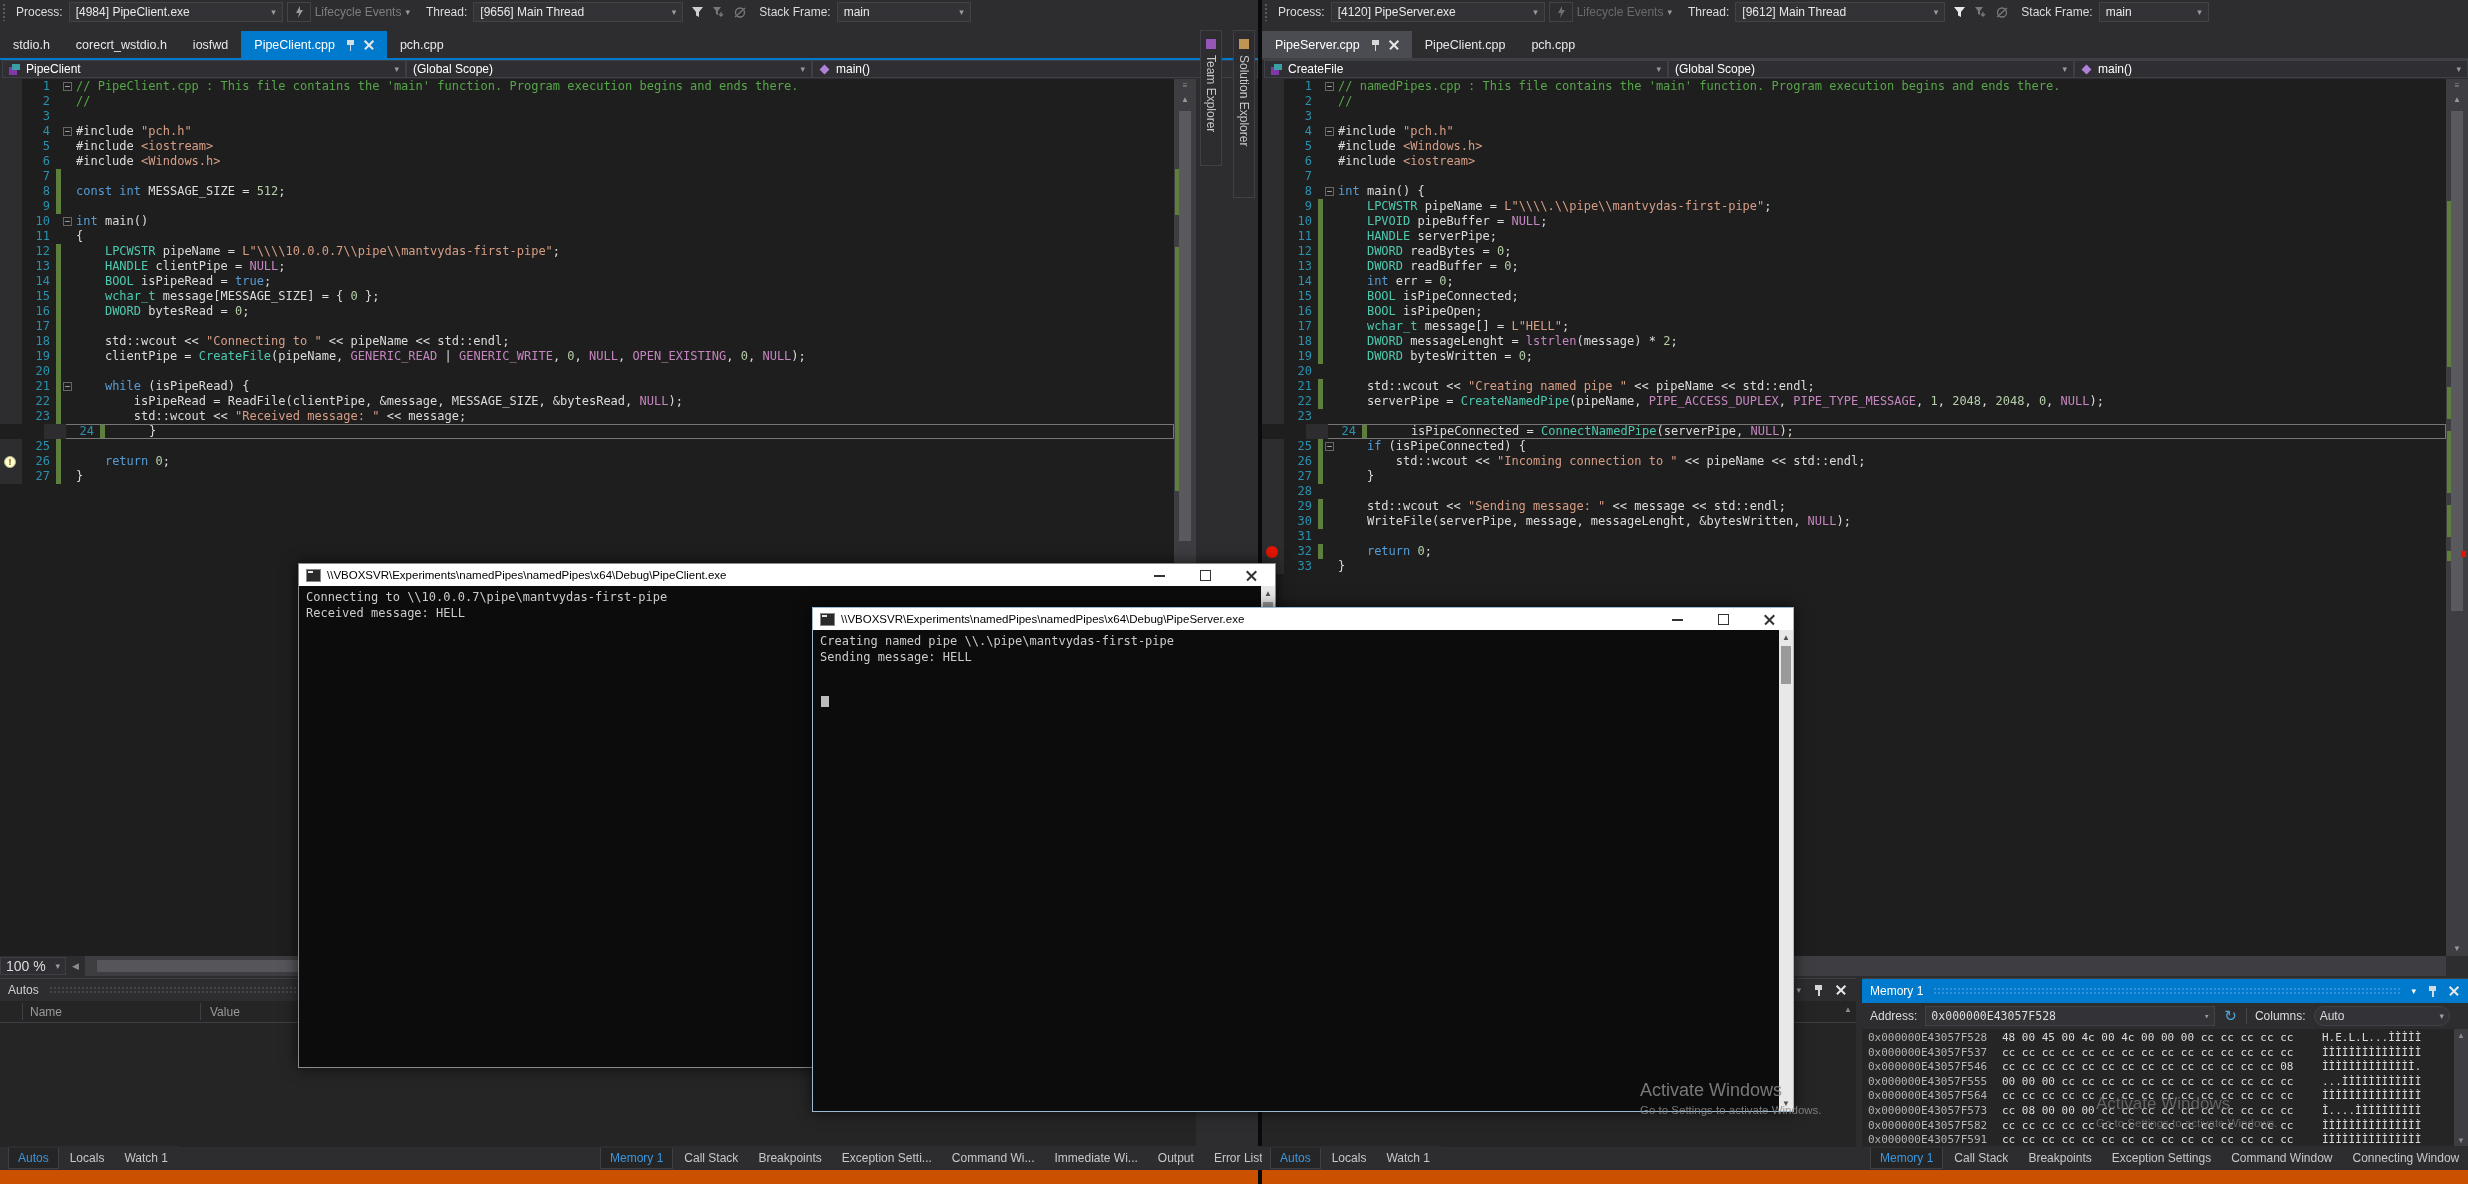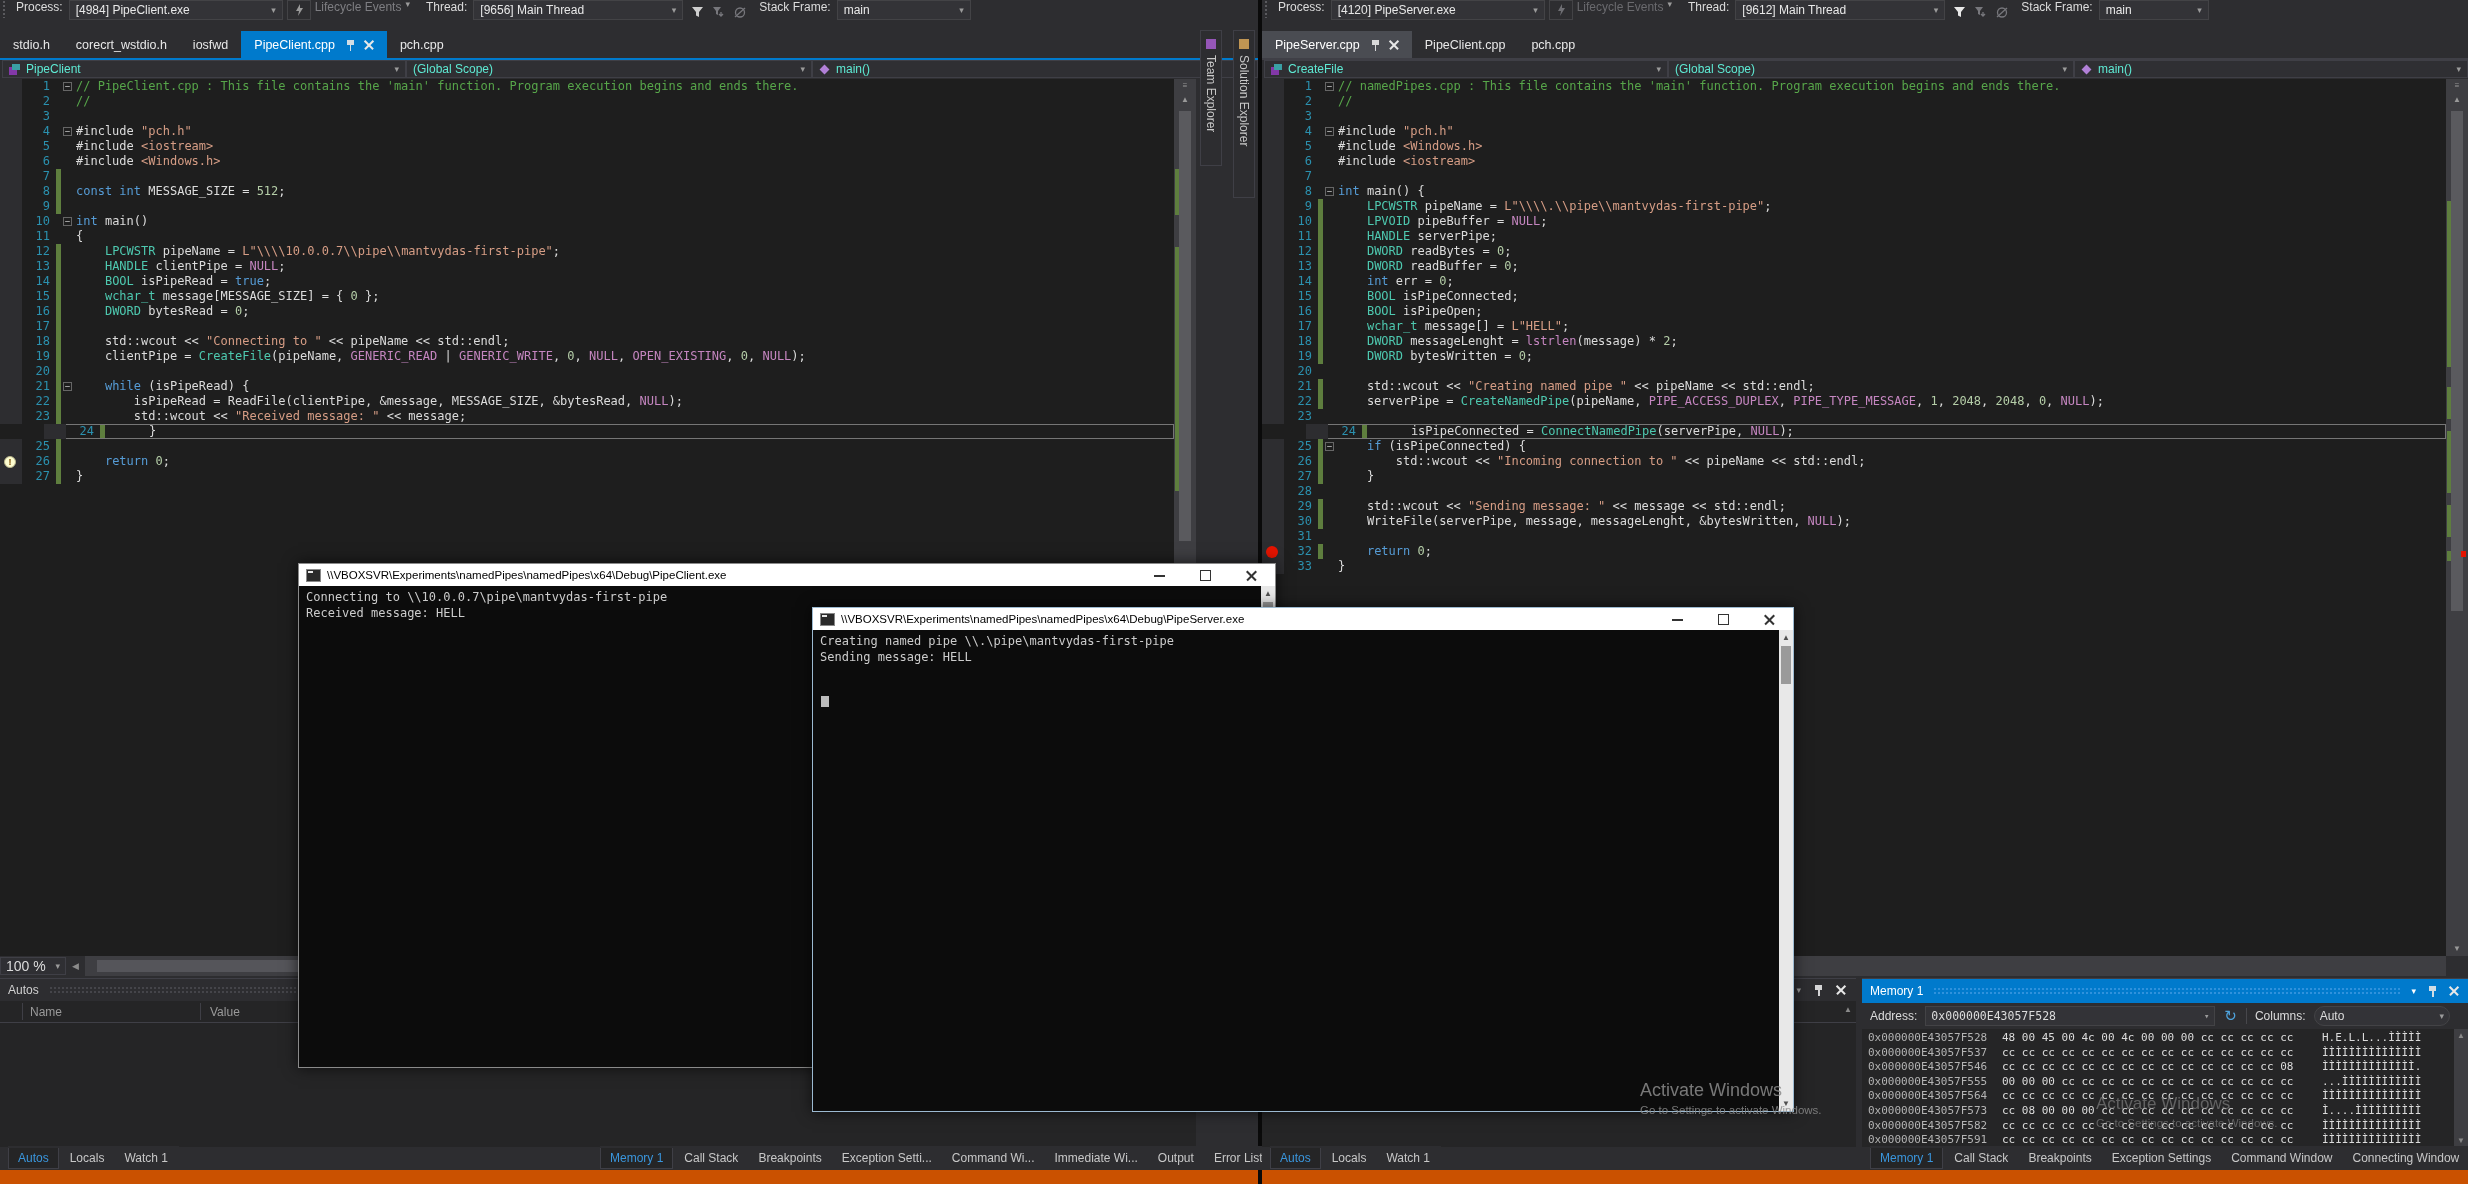--- a/index.html
+++ b/index.html
@@ -1,20 +1,20 @@
 <!DOCTYPE html>
 <html><head>
 <meta charset="utf-8">
 <style>
   html,body{margin:0;padding:0;background:#000;}
   #screen{position:relative;width:2468px;height:1184px;background:#0a0a0a;overflow:hidden;
           font-family:"Liberation Sans",sans-serif;}
   .vswin{position:absolute;top:0;height:1184px;background:#2d2d30;}
   
-  .tbar{position:absolute;left:0;top:0;right:0;height:24px;background:#2d2d30;display:flex;color:#f1f1f1;font-size:12px;}
+  .tbar{position:absolute;left:0;top:0;right:0;height:24px;background:#2d2d30;display:flex;align-items:center;color:#f1f1f1;font-size:12px;}
   .grip{width:5px;height:18px;margin:0 5px 0 2px;background-image:radial-gradient(#5a5a5e 1px,transparent 1px);background-size:4px 4px;}
   .tlabel{margin:0 6px 0 4px;color:#dcdcdc;white-space:nowrap;}
   .tdim{color:#7e7e82;white-space:nowrap;margin-right:4px;}
   .dd{display:inline-flex;align-items:center;justify-content:space-between;background:#333337;border:1px solid #434346;height:18px;padding:0 6px;color:#e8e8e8;white-space:nowrap;}
   .dd .caret{margin-left:10px;}
   .caret{color:#9b9b9b;font-size:9px;line-height:9px;}
   .caret::after{content:"▾";}
   .iconbtn{width:22px;height:18px;border:1px solid #434346;background:#2d2d30;display:inline-flex;align-items:center;justify-content:center;margin:0 4px;}
   .filters{display:inline-flex;align-items:center;gap:8px;margin:0 8px;}
   
@@ -25,21 +25,21 @@
   .pin{width:11px;height:12px;position:relative;margin-left:10px;opacity:.9;}
   .pin::before{content:"";position:absolute;left:5px;top:6px;width:1.5px;height:6px;background:#e8e8e8;}
   .pin::after{content:"";position:absolute;left:2px;top:1px;width:7px;height:5px;background:#e8e8e8;}
   .closex{width:10px;height:10px;position:relative;margin-left:8px;}
   .closex::before,.closex::after{content:"";position:absolute;left:-1px;top:4px;width:12px;height:1.5px;background:#e8e8e8;}
   .closex::before{transform:rotate(45deg);}
   .closex::after{transform:rotate(-45deg);}
   .bluebar{position:absolute;left:0;top:58px;right:0;height:2px;background:#007acc;}
   
   .navrow{position:absolute;left:0;top:60px;right:0;height:19px;background:#2d2d30;display:flex;}
-  .navbox{display:flex;align-items:center;justify-content:space-between;background:#2f2f33;border:1px solid #3f3f46;color:#5eead4;font-size:12px;padding:8px 6px;height:17px;box-sizing:border-box;}
+  .navbox{display:flex;align-items:center;justify-content:space-between;background:#2f2f33;border:1px solid #3f3f46;color:#ffffff;font-size:12px;padding:8px 6px;height:17px;box-sizing:border-box;}
   .navico{width:11px;height:11px;margin-right:6px;flex:none;}
   .navtxt{flex:1;white-space:nowrap;overflow:hidden;}
   
   .editor{position:absolute;left:0;top:79px;background:#1e1e1e;overflow:hidden;}
   .cl{display:flex;height:15px;line-height:15px;font-family:"DejaVu Sans Mono",monospace;font-size:12px;white-space:pre;box-sizing:border-box;}
   .cl.boxed{outline:1px solid #767676;outline-offset:-1px;margin-left:44px;}
   .mgn{width:22px;flex:none;position:relative;background:#2d2d30;}
   .ln{width:34px;flex:none;text-align:right;color:#2b91af;padding-right:6px;box-sizing:border-box;}
   .chg{width:5px;flex:none;}
   .chg.on{background:#5e7e3e;}

